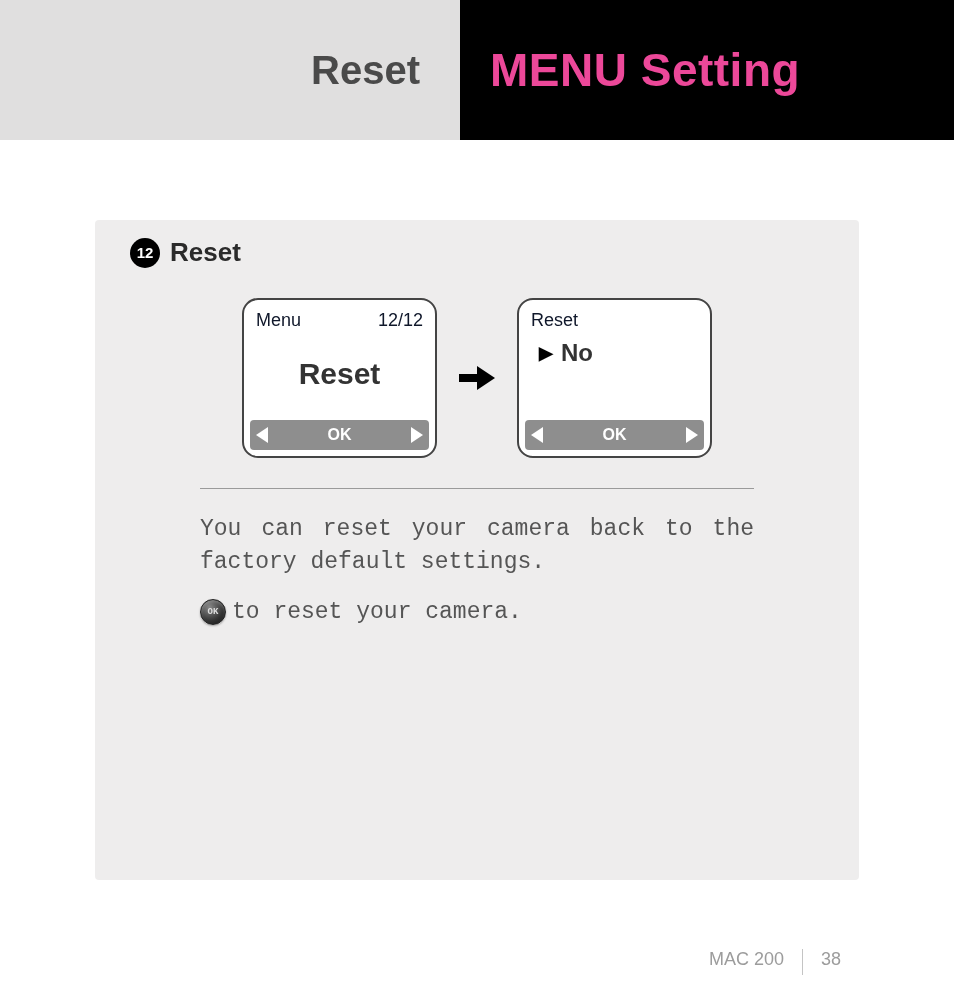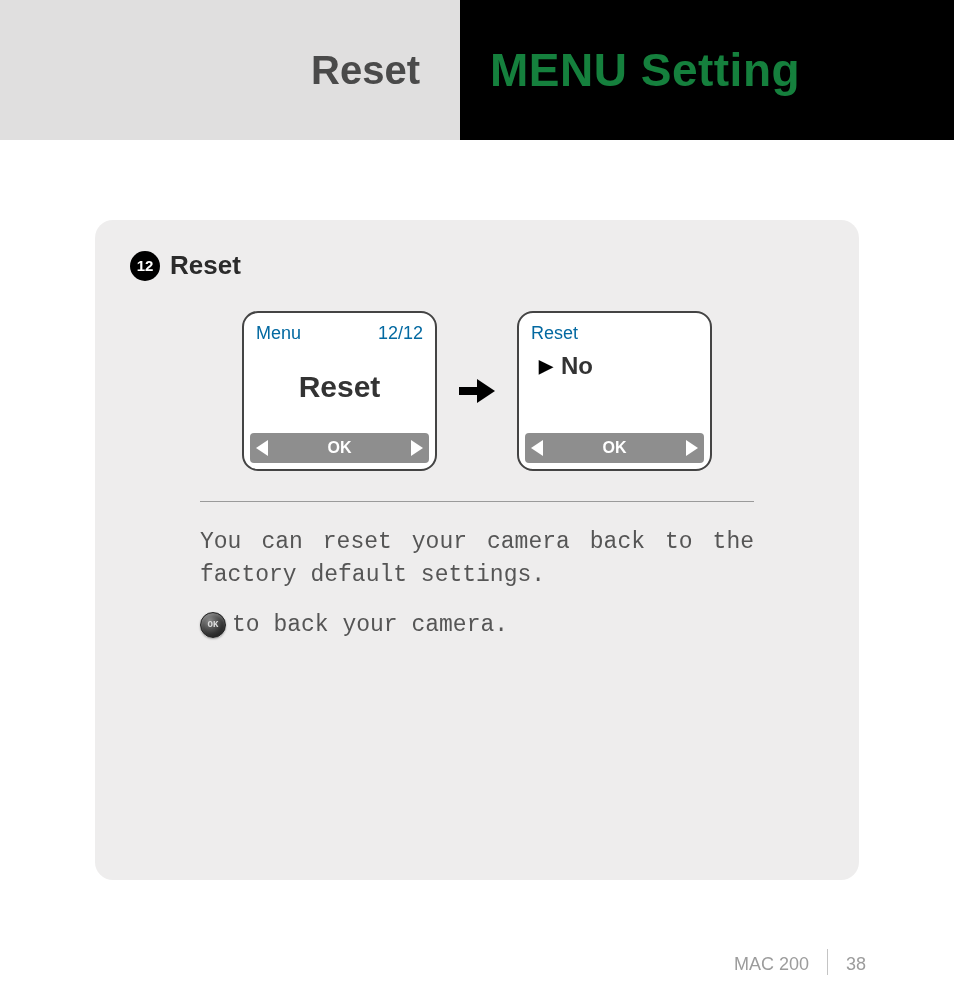--- a/index.html
+++ b/index.html
@@ -23,30 +23,30 @@
   .header-right {
     flex: 1;
     background: #000000;
     display: flex;
     align-items: center;
     padding-left: 30px;
   }
   .header-right h1 {
     font-size: 46px;
     font-weight: 700;
-    color: #15803d;
+    color: #ec4899;
     letter-spacing: 0.5px;
   }
 
   .page-body { padding: 80px 95px 0 95px; }
 
   .panel {
     background: #eeeded;
-    border-radius: 18px;
-    padding: 30px 35px 40px 35px;
+    border-radius: 4px;
+    padding: 17px 35px 40px 35px;
     min-height: 660px;
     position: relative;
   }
 
   .section-title {
     display: flex;
     align-items: center;
     gap: 10px;
     margin-bottom: 25px;
     padding-left: 0;
@@ -78,21 +78,21 @@
     border: 2px solid #444;
     border-radius: 16px;
     padding: 6px 6px 6px 6px;
     display: flex;
     flex-direction: column;
   }
   .screen-top {
     display: flex;
     justify-content: space-between;
     font-size: 18px;
-    color: #0369a1;
+    color: #0f172a;
     padding: 4px 6px 0 6px;
   }
   .screen-main {
     flex: 1;
     min-height: 85px;
     display: flex;
     align-items: center;
     justify-content: center;
   }
   .screen-main.big {
@@ -157,24 +157,24 @@
     color: #ddd;
     align-items: center; justify-content: center;
     font-size: 9px; font-weight: 700;
     border: 1px solid #222;
     box-shadow: inset 0 2px 3px rgba(255,255,255,0.25), 0 1px 2px rgba(0,0,0,0.3);
     vertical-align: middle;
   }
 
   .footer {
     position: absolute;
-    right: 88px;
+    right: 113px;
     bottom: 30px;
     display: flex;
-    align-items: flex-end;
+    align-items: flex-start;
     gap: 18px;
     color: #9c9c9c;
     font-size: 18px;
   }
   .footer .sep {
     width: 1px; height: 26px; background: #c4c4c4;
   }
 </style>
 </head>
 <body>
@@ -238,21 +238,21 @@
 
     </div>
 
     <hr class="divider">
 
     <div class="body-text">
       <p>You can reset your camera back to the factory default settings.</p>
       <ol class="steps">
         <li>
           <span class="ok-btn-inline">OK</span>
-          <span>to back your camera.</span>
+          <span>to reset your camera.</span>
         </li>
       </ol>
     </div>
 
   </div>
 </div>
 
 <div class="footer">
   <span>MAC 200</span>
   <span class="sep"></span>

